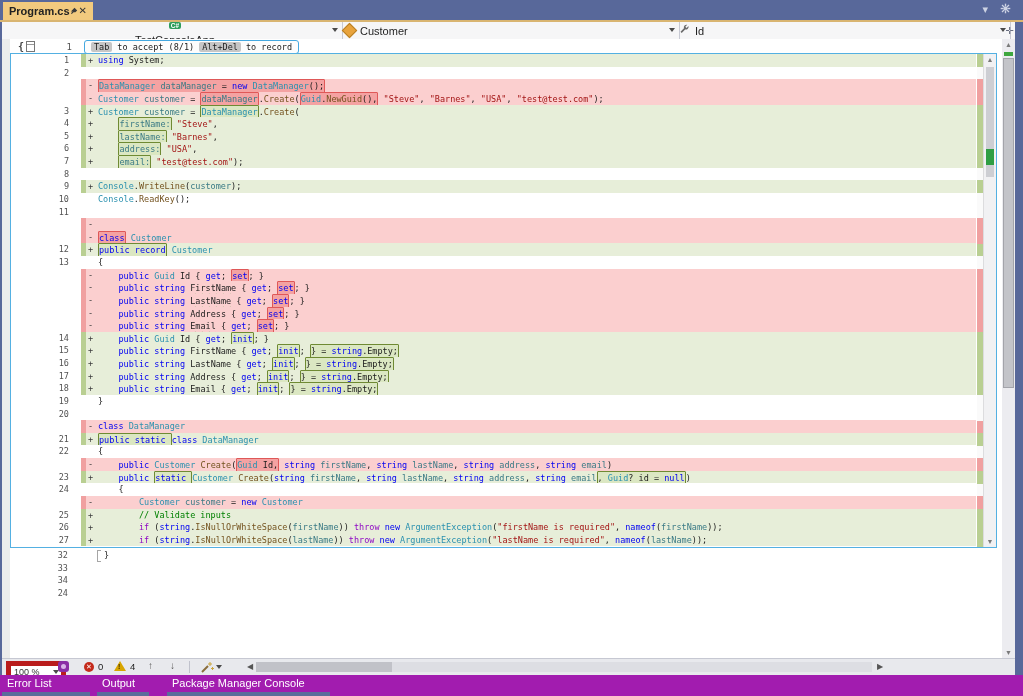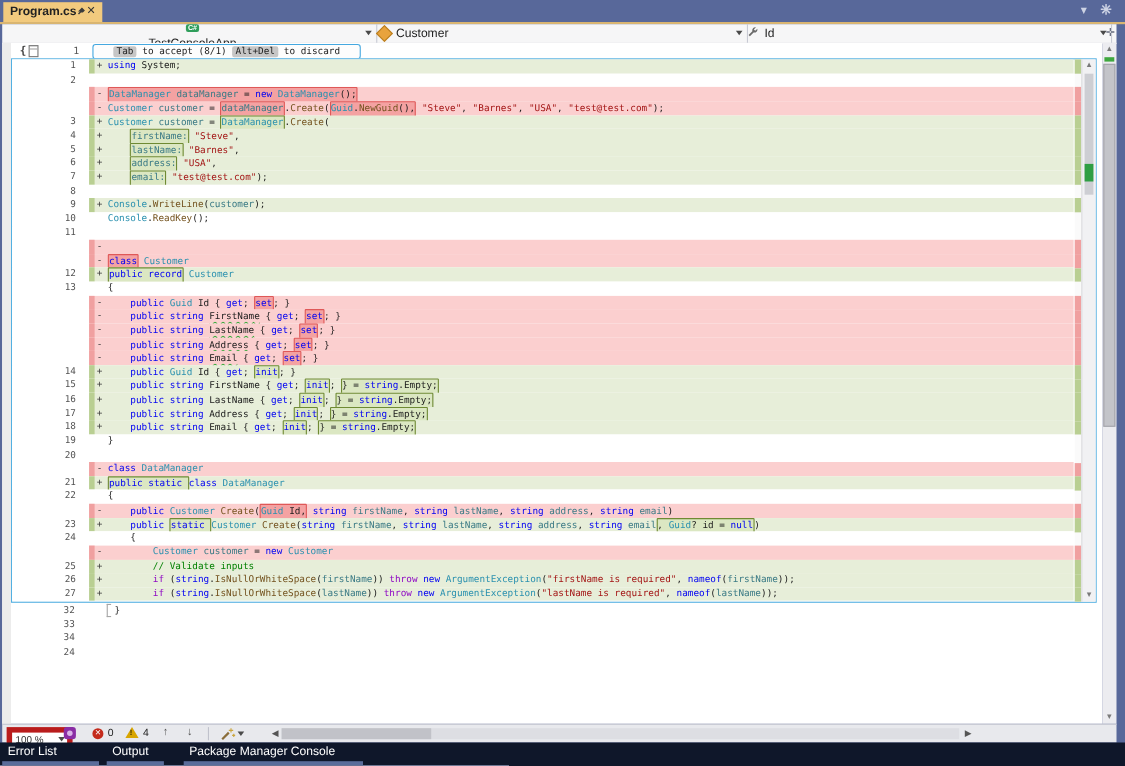--- a/index.html
+++ b/index.html
@@ -23,21 +23,21 @@
   .proj-ico{width:12px;height:12px;background:#2f9e5b;border-radius:2px;color:#fff;font-size:6.5px;font-weight:bold;display:flex;align-items:center;justify-content:center;}
   .class-ico{width:9px;height:9px;background:#e8a33d;transform:rotate(45deg);border:1px solid #b97f22;margin-left:2px;}
   
   .editor{position:absolute;left:2px;top:39px;width:1000px;height:619px;background:#ffffff;}
   .margin-strip{position:absolute;left:0;top:0;width:8px;height:100%;background:#ececec;}
   .hdr{position:absolute;left:8px;top:1px;height:13px;display:flex;align-items:center;font-family:"DejaVu Sans Mono",monospace;font-size:9px;color:#333;}
   .hico{display:flex;align-items:center;gap:2px;margin-left:8px;width:26px;}
   .hico .brace{font-size:10px;font-weight:bold;color:#444;}
   .hico .doc{width:7px;height:9px;border:1px solid #777;background:#fff;box-shadow:inset 0 2px 0 #fff,inset 0 3px 0 #999;}
   .hnum{width:28px;text-align:right;padding-right:12px;color:#555;}
-  .pill{display:flex;align-items:center;gap:5px;border:1px solid #45a8e0;border-radius:3px;background:#fdfdfd;padding:0 18px;height:12px;font-size:8.5px;color:#1b1b1b;cursor:pointer;}
+  .pill{display:flex;align-items:center;gap:5px;border:1px solid #45a8e0;border-radius:3px;background:#fdfdfd;padding:0 6px;height:12px;font-size:8.5px;color:#1b1b1b;cursor:pointer;}
   .kbd{background:#c6c6c6;color:#222;padding:0 3px;border-radius:2px;font-size:8.5px;}
   
   .sbox{position:absolute;left:8px;top:14px;width:987px;height:495px;border:1px solid #53b0e2;background:#fff;box-sizing:border-box;}
   .lines{position:absolute;left:0;top:0;right:20px;}
   .row{display:flex;height:12.64px;line-height:12.64px;font-family:"DejaVu Sans Mono",monospace;font-size:8.5px;}
   .ln{width:58px;text-align:right;padding-right:12px;color:#535353;flex:none;background:#fff;}
   .body{flex:1;display:flex;min-width:0;}
   .strip{width:5px;flex:none;}
   .sign{width:12px;flex:none;color:#3c3c3c;padding-left:2px;box-sizing:border-box;}
   .code{white-space:pre;flex:1;}
@@ -82,21 +82,21 @@
   .warn-ico::after{content:"!";position:absolute;left:-2px;top:2px;font-size:7px;font-weight:bold;color:#3b2d00;}
   .nav-ar{position:absolute;top:1px;font-size:10px;color:#555;cursor:pointer;}
   .vr{position:absolute;left:187px;top:2px;width:1px;height:12px;background:#c0c2cc;}
   .wand{position:absolute;left:198px;top:2px;width:14px;height:12px;cursor:pointer;}
   .wand .dd{position:absolute;right:-8px;top:4px;width:0;height:0;border-left:3px solid transparent;border-right:3px solid transparent;border-top:4px solid #4a4a4a;}
   .hs-left{left:245px;} .hs-right{left:875px;}
   .htrack{position:absolute;left:254px;top:3px;width:616px;height:10px;background:#dddee3;}
   .hthumb{position:absolute;left:0;top:0;width:136px;height:10px;background:#c1c2c8;}
   .stat{position:absolute;top:2px;color:#222;margin-top:47px;}
   
-  .panel{position:absolute;left:0;top:675px;width:100%;height:21px;background:#0f172a;}
+  .panel{position:absolute;left:0;top:675px;width:100%;height:21px;background:#a21caf;}
   .ptab{position:absolute;top:0;height:17px;color:#fff;font-size:11px;line-height:17px;cursor:pointer;}
   .ptab-bar{position:absolute;top:17px;height:4px;background:#5b6d9b;}
 </style>
 </head>
 <body>
 
 <div class="win">
 
   <div class="tabstrip">
     <div class="doctab">
@@ -158,21 +158,21 @@
     <div class="hdr">
       <span class="hico">
           <span class="brace">{</span>
           <span class="doc"></span>
         </span>
       <span class="hnum">1</span>
       <div class="pill">
         <span class="kbd">Tab</span>
         <span>to accept (8/1)</span>
         <span class="kbd">Alt+Del</span>
-        <span>to discard</span>
+        <span>to record</span>
       </div>
     </div>
 
     <div class="sbox">
       <div class="lines">
           <div class="row radd">
             <span class="ln">1</span>
             <span class="body">
               <span class="strip"></span>
               <span class="sign">+</span>

